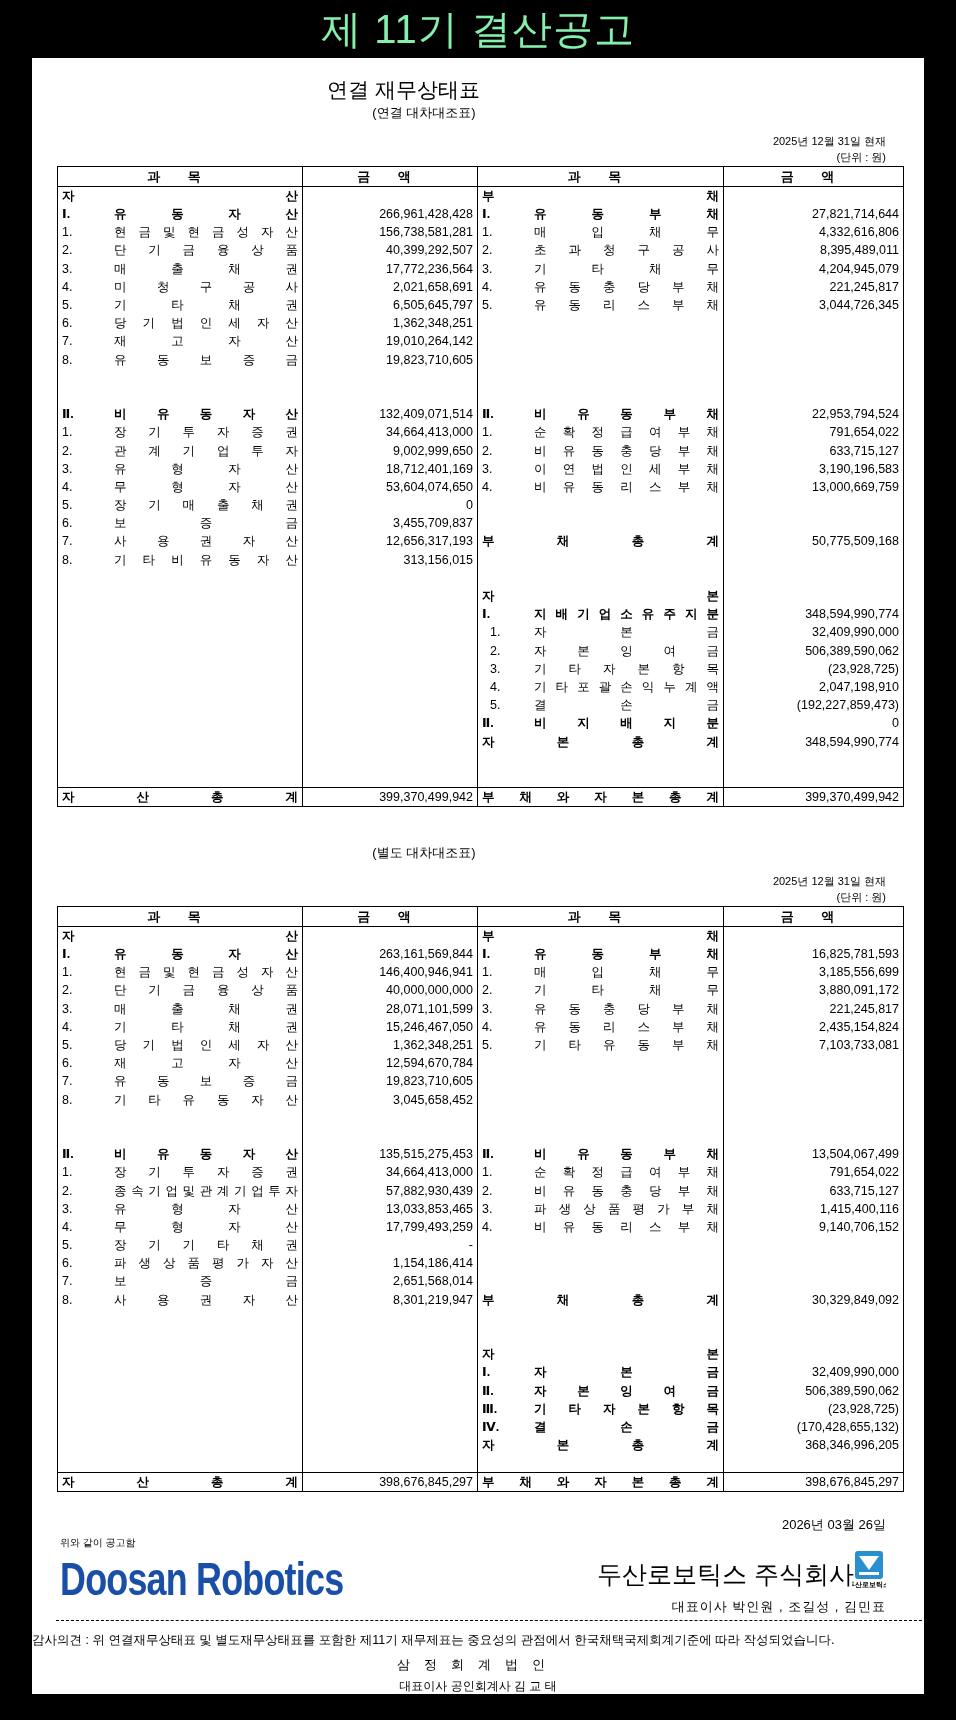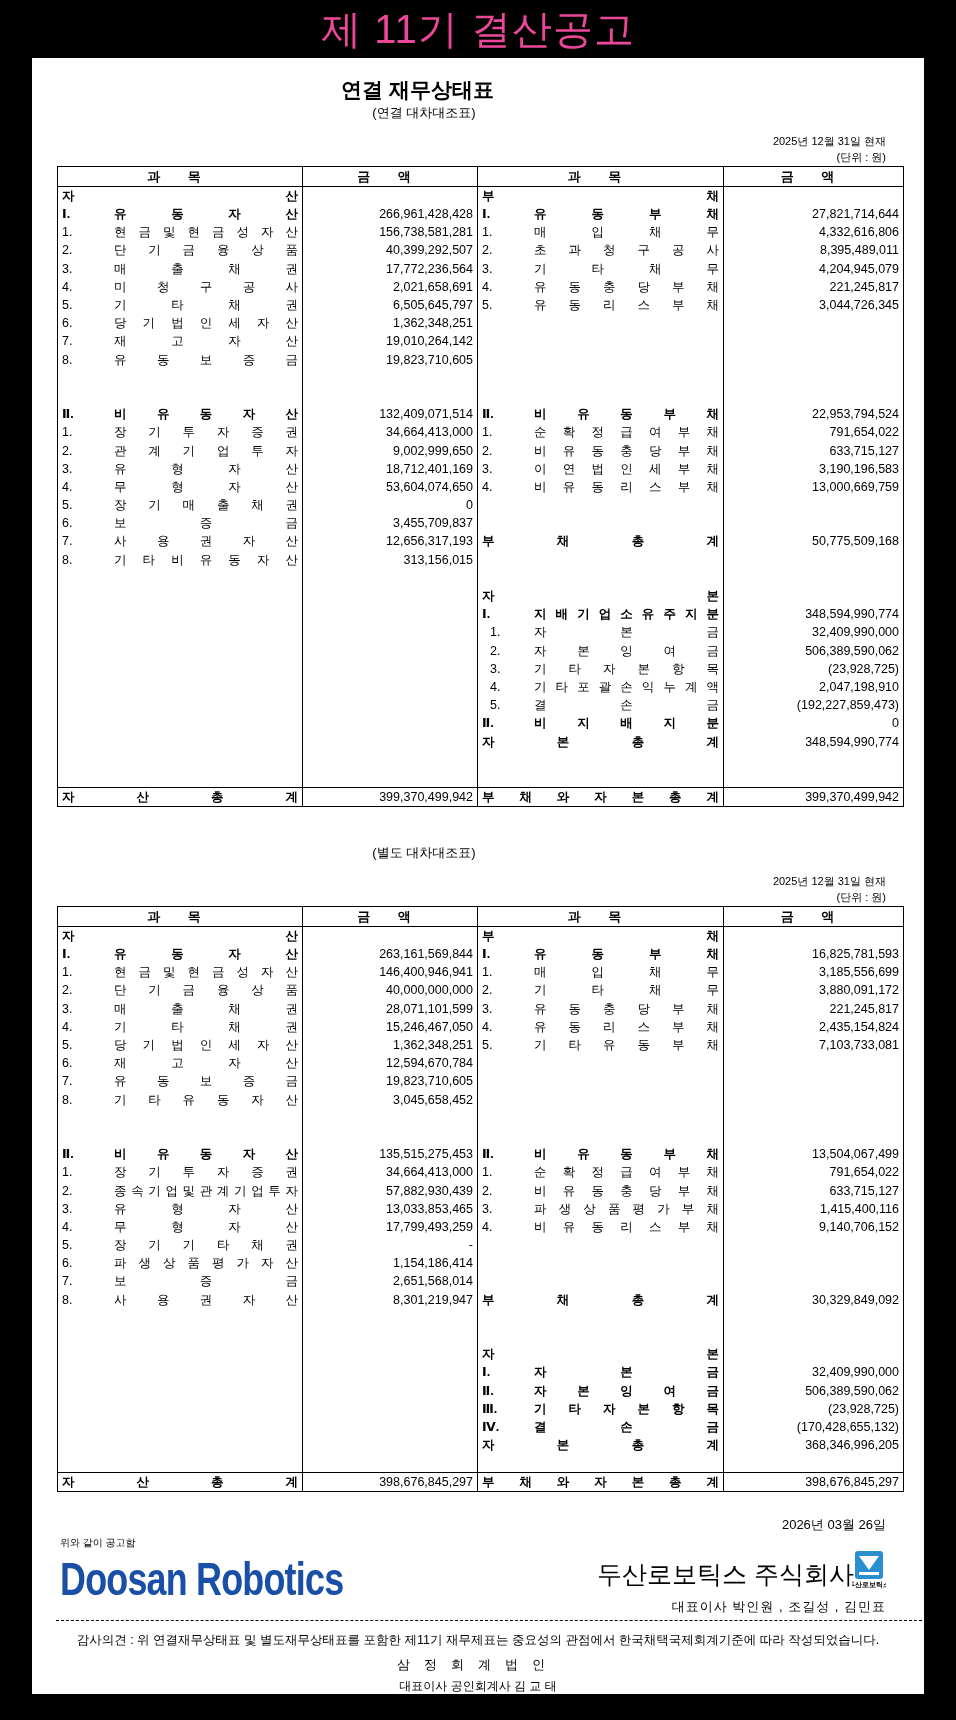--- a/index.html
+++ b/index.html
@@ -1,20 +1,20 @@
 <!DOCTYPE html>
 <html><head>
 <meta charset="utf-8">
 <style>
   * { box-sizing: border-box; margin: 0; padding: 0; }
   html, body { width: 956px; height: 1720px; background: #000; overflow: hidden; }
   body { font-family: "Liberation Sans", "DejaVu Sans", sans-serif; color: #000; position: relative; }
-  .banner { position: absolute; left: 0; top: 0; width: 956px; height: 58px; text-align: center; color: #ec4899; font-size: 40px; line-height: 58px; letter-spacing: 1px; }
+  .banner { position: absolute; left: 0; top: 0; width: 956px; height: 58px; text-align: center; color: #86efac; font-size: 40px; line-height: 58px; letter-spacing: 1px; }
   .paper { position: absolute; left: 32px; top: 58px; width: 892px; height: 1636px; background: #fff; }
-  .stmt-title { position: absolute; left: 16px; width: 739px; text-align: center; font-size: 21px; font-weight: bold; }
+  .stmt-title { position: absolute; left: 2px; width: 739px; text-align: center; font-size: 21px; font-weight: normal; }
   .stmt-sub { position: absolute; left: 0; width: 784px; text-align: center; font-size: 13px; }
   .date-line { position: absolute; right: 38px; font-size: 11px; text-align: right; }
   .unit-line { position: absolute; right: 38px; font-size: 11px; text-align: right; }
   table.bs { position: absolute; left: 25px; width: 846px; border-collapse: collapse; table-layout: fixed; font-size: 12.5px; }
   table.bs td, table.bs th { padding: 0 4px; height: 18.2px; line-height: 18px; white-space: nowrap; overflow: hidden; vertical-align: middle; }
   table.bs th { font-weight: bold; font-size: 13px; border: 1.5px solid #000; height: 20px; letter-spacing: 12px; }
   .c-item { border-left: 1.5px solid #000; border-right: 1.5px solid #000; }
   .c-amt { border-right: 1.5px solid #000; text-align: right; }
   tr.total td { border-top: 1.5px solid #000; border-bottom: 1.5px solid #000; }
   .item { display: flex; width: 100%; }
@@ -23,21 +23,21 @@
   .label.full { padding-left: 0; }
   .b { font-weight: bold; }
   .sub .num { padding-left: 8px; }
   .footer-date { position: absolute; right: 38px; top: 1458px; font-size: 13px; }
   .footer-note { position: absolute; left: 28px; top: 1478px; font-size: 10px; }
   .logo-text { position: absolute; left: 28px; top: 1494px; font-size: 46px; font-weight: bold; color: #1a4fa8; letter-spacing: -1px; transform: scaleX(0.78); transform-origin: left; font-family: "Liberation Sans", sans-serif; }
   .company { position: absolute; right: 70px; top: 1500px; font-size: 25px; }
   .seal { position: absolute; right: 38px; top: 1492px; width: 34px; height: 40px; }
   .reps { position: absolute; right: 38px; top: 1540px; font-size: 13px; letter-spacing: 1px; }
   .dash { position: absolute; left: 24px; width: 866px; top: 1562px; border-top: 1px dashed #000; }
-  .audit { position: absolute; left: 0; width: 892px; top: 1574px; text-align: center; font-size: 12.5px; }
+  .audit { position: absolute; left: 0; width: 892px; top: 1574px; text-align: left; font-size: 12.5px; }
   .auditor { position: absolute; left: 0; width: 892px; top: 1598px; text-align: center; font-size: 13px; letter-spacing: 14px; }
   .auditor-rep { position: absolute; left: 0; width: 892px; top: 1620px; text-align: center; font-size: 12px; }
 </style>
 </head>
 <body>
 
 <div class="banner">제 11기 결산공고</div>
 
 <div class="paper">
 

